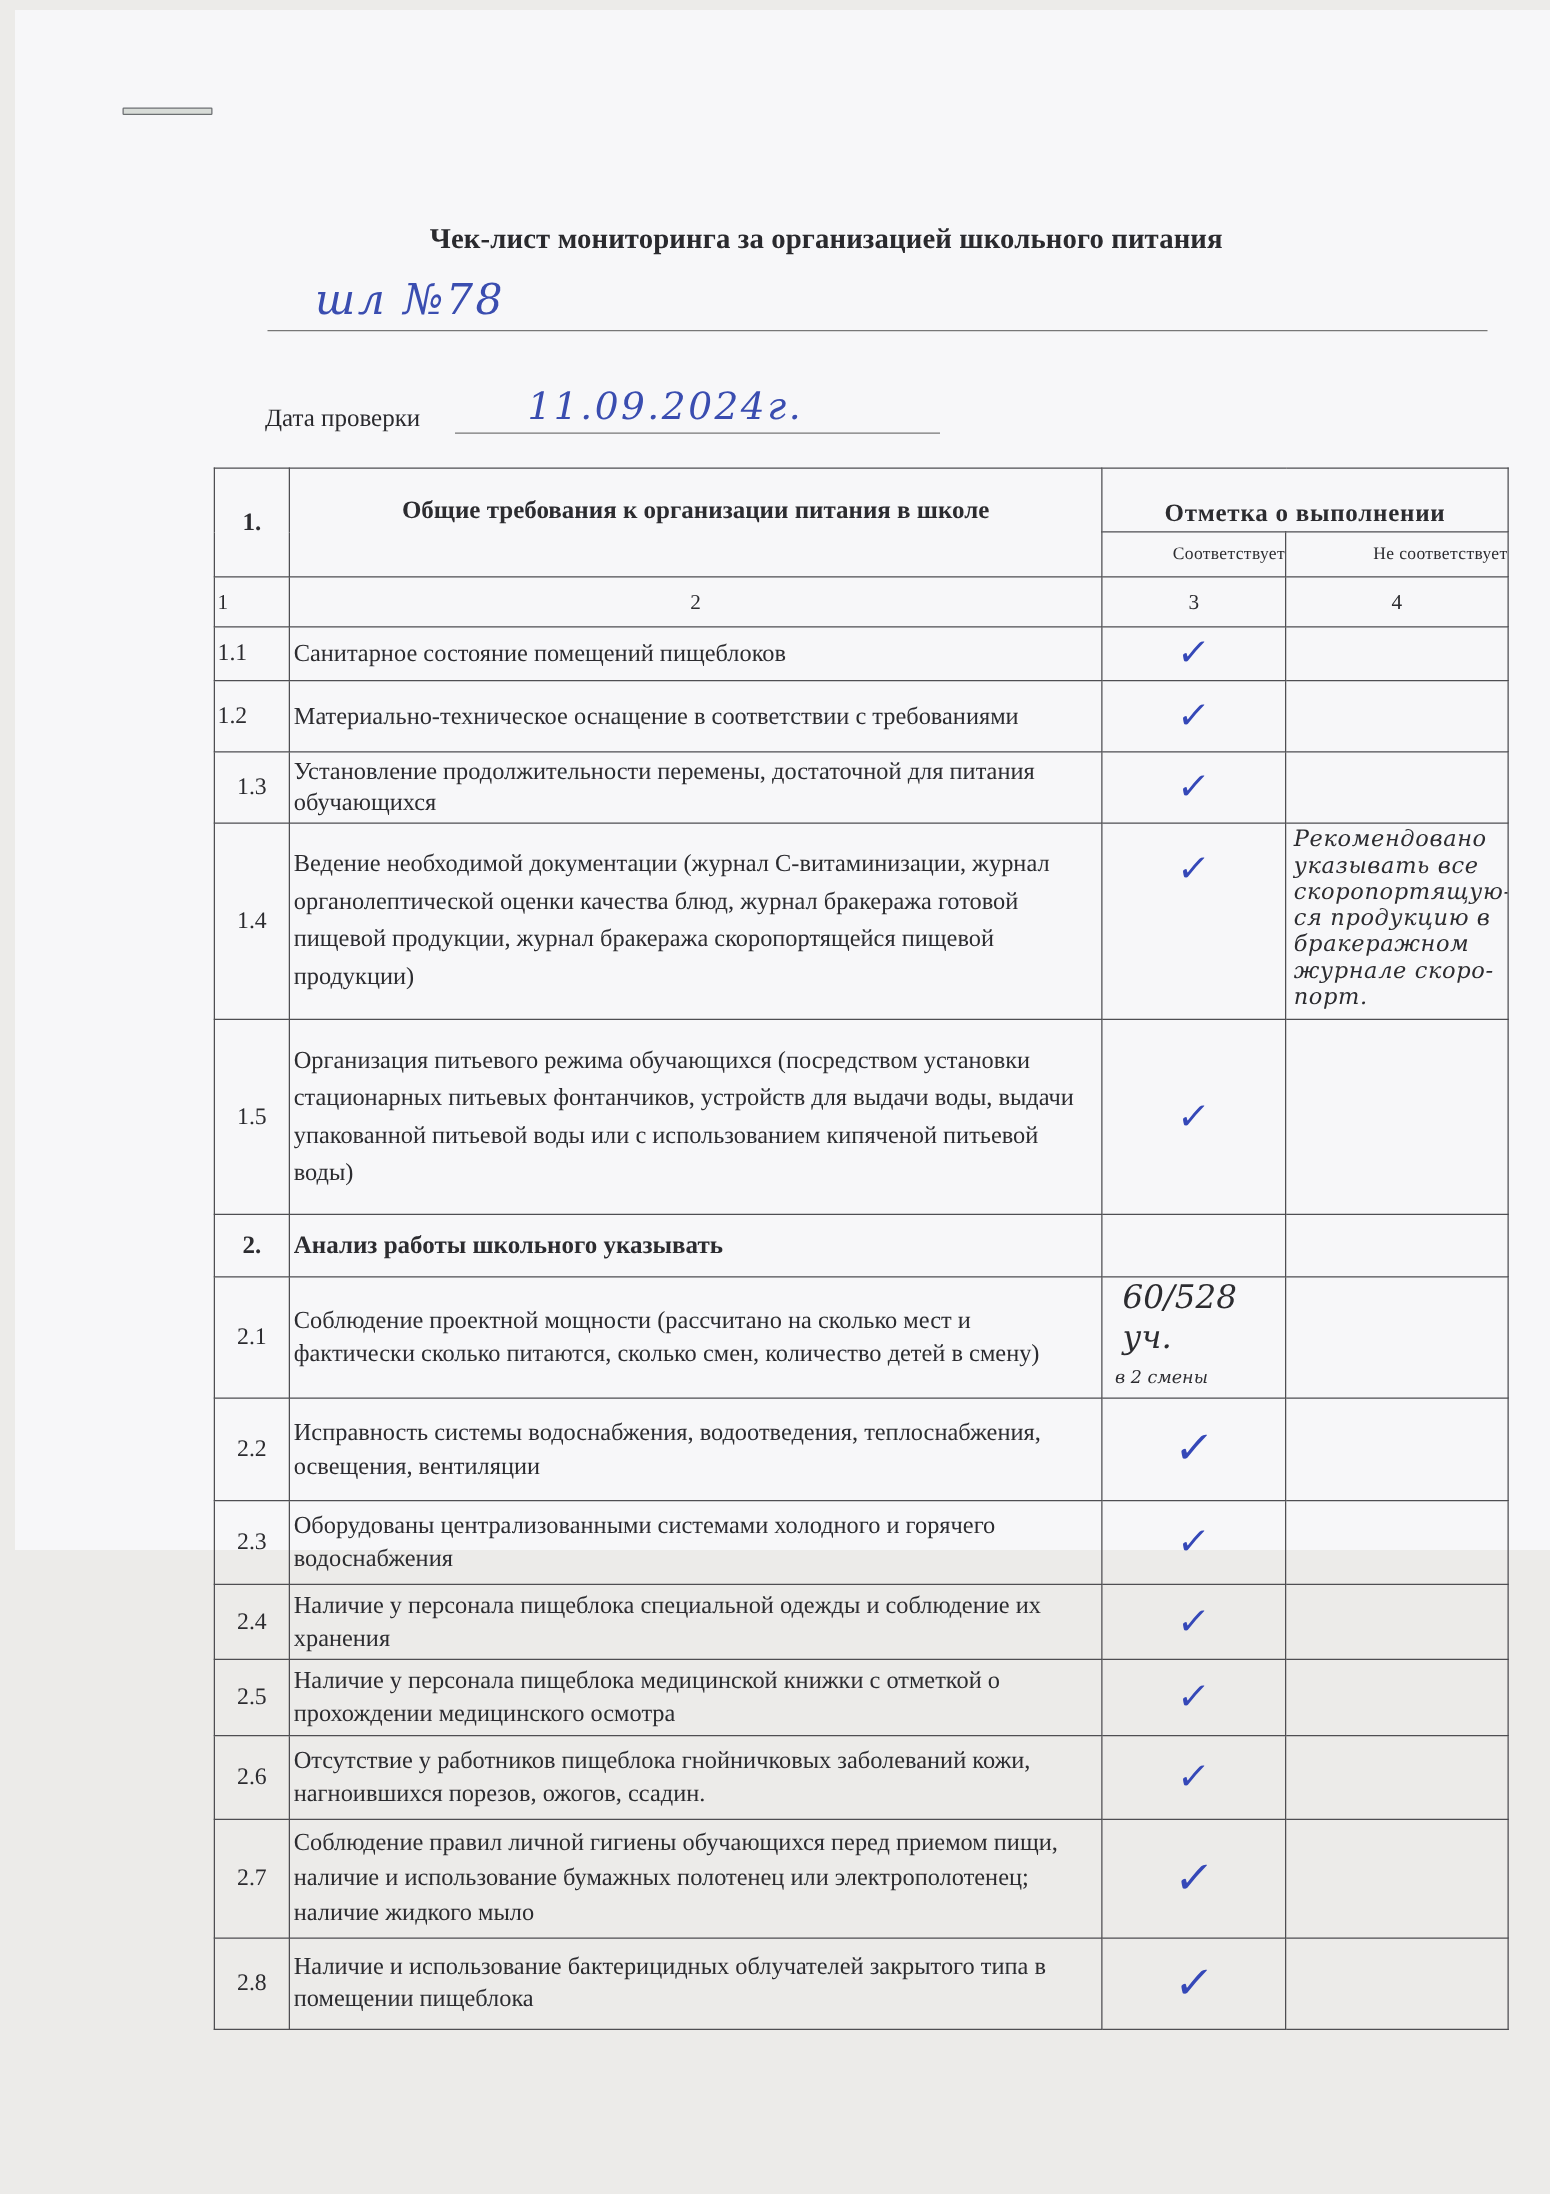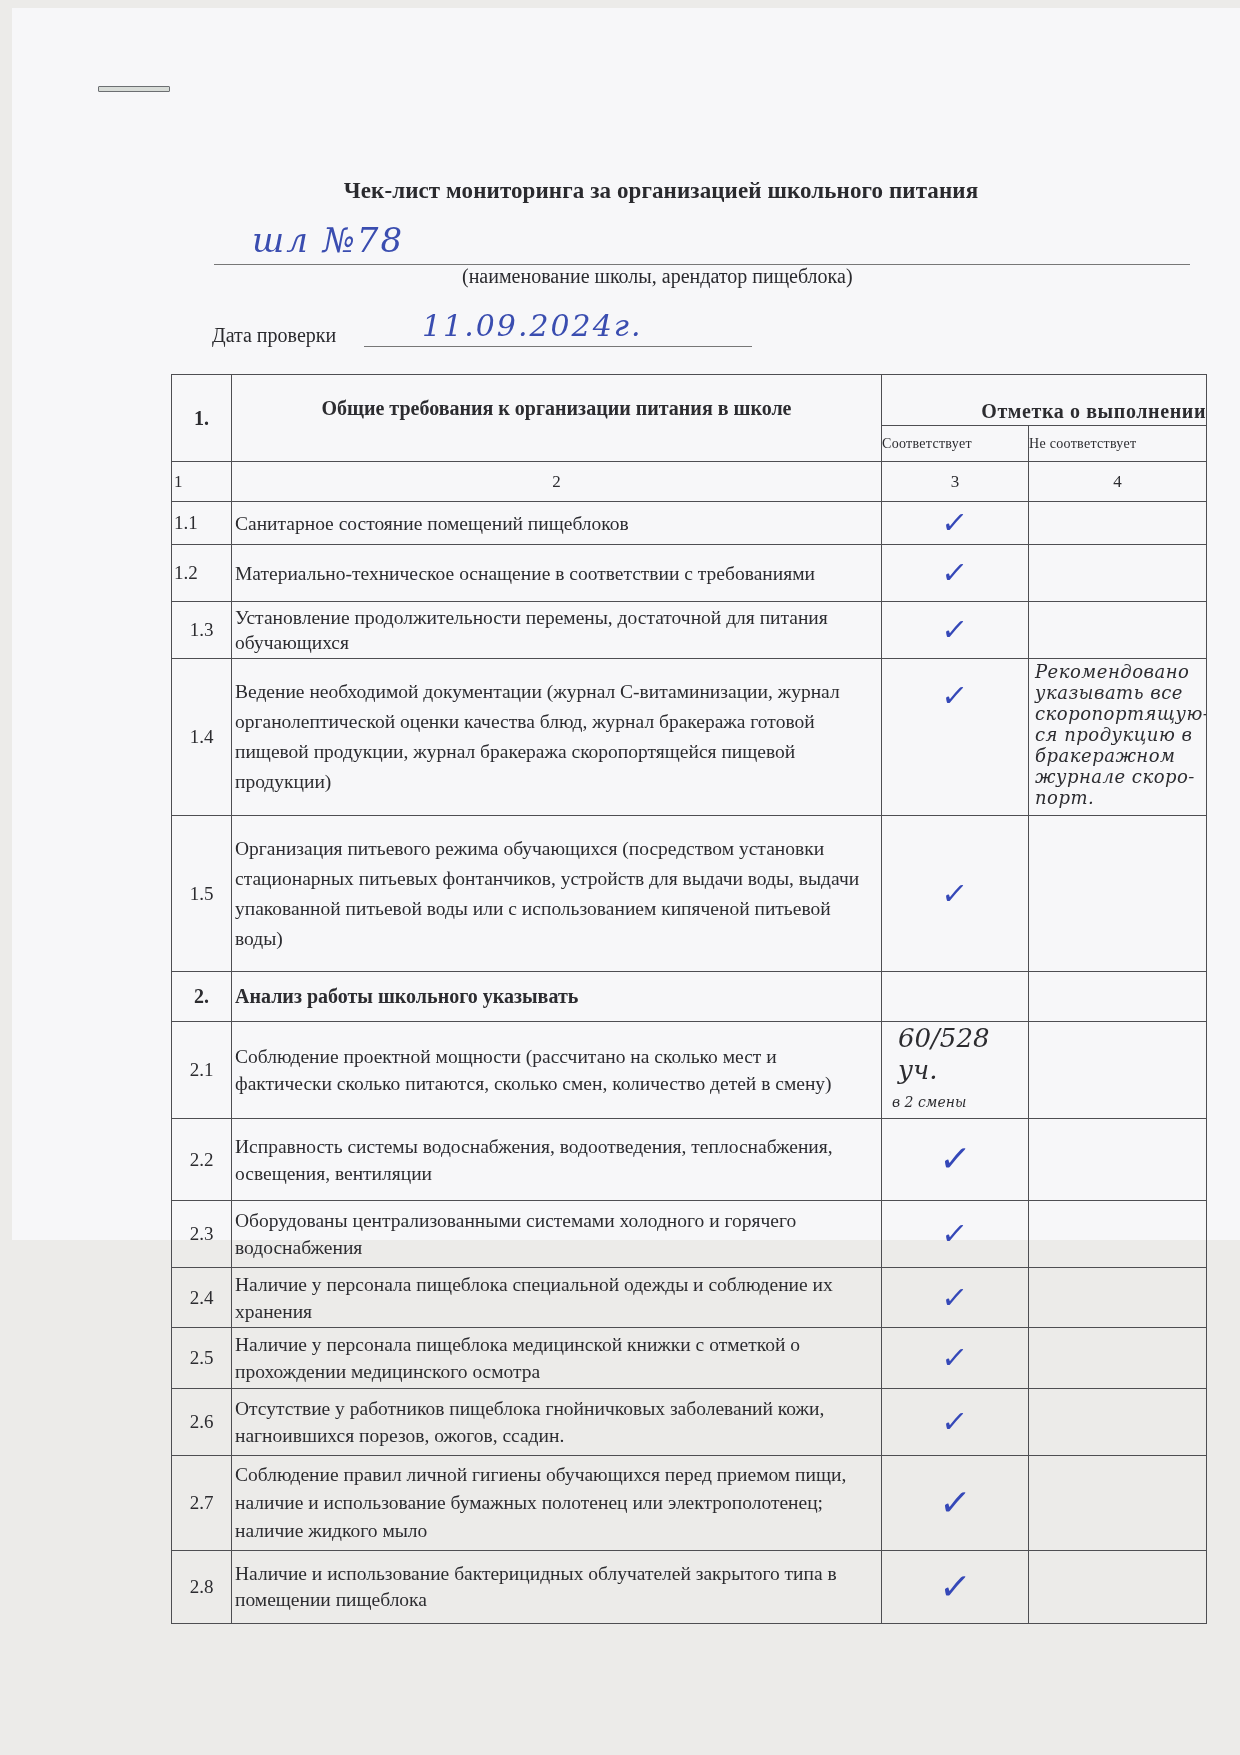--- a/index.html
+++ b/index.html
@@ -54,22 +54,22 @@
       border: 1px solid #4e4e52; padding: 0; vertical-align: middle;
       font-weight: normal; color: #2c2c30;
     }
     col.c-num { width: 60px; }
     col.c-text { width: 650px; }
     col.c-yes { width: 147px; }
     col.c-no { width: 178px; }
 
     .h-num { text-align: center; font-weight: bold !important; font-size: 20px; }
     .h-title { font-weight: bold !important; font-size: 20px; padding: 0 4px !important; vertical-align: middle; text-align: center; }
-    .h-mark { font-weight: bold !important; font-size: 20px; text-align: right; letter-spacing: 0.6px; }
-    .h-sub { font-size: 14px; text-align: left; letter-spacing: 0.3px; }
+    .h-mark { font-weight: bold !important; font-size: 20px; text-align: center; letter-spacing: 0.6px; }
+    .h-sub { font-size: 14px; text-align: right; letter-spacing: 0.3px; }
     .numrow td { font-size: 17px; text-align: center; color: #555; }
     .numrow td.n1 { text-align: left; padding-left: 2px; }
 
     .row-num { font-size: 19px; text-align: center; color: #3a3a3e; }
     .row-num.left { text-align: left; padding-left: 2px !important; }
     .row-text { font-size: 19.5px; line-height: 25px; padding: 0 6px 0 3px !important; }
     .row-text.justify { text-align: justify; text-align-last: left; margin-top: 20px; }
     .sec-text { font-size: 20px; font-weight: bold !important; padding-left: 3px !important; }
     .sec-num { font-size: 20px; font-weight: bold !important; text-align: center; }
 
@@ -91,21 +91,20 @@
 </head>
 <body>
 
 <div class="page">
   <div class="punch-mark"></div>
 
   <div class="title">Чек-лист мониторинга за организацией школьного питания</div>
 
   <div class="school-hand">шл №78</div>
   <div class="school-line"></div>
-  <div class="school-caption">(наименование школы, арендатор пищеблока)</div>
 
   <div class="date-label">Дата проверки</div>
   <div class="date-hand">11.09.2024г.</div>
   <div class="date-line"></div>
 </div>
 
 <table class="checklist">
   <colgroup>
     <col class="c-num">
       <col class="c-text">

